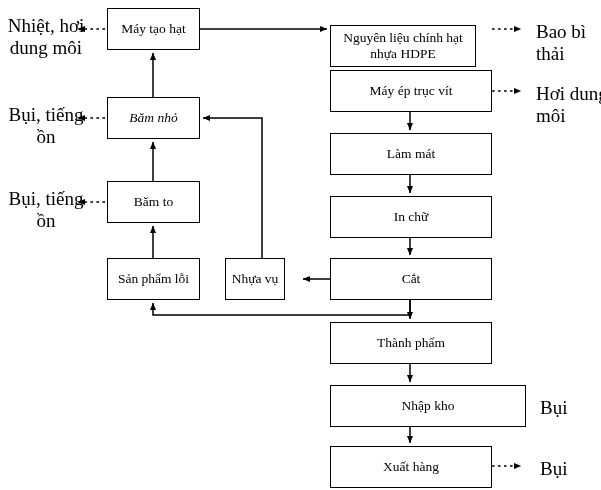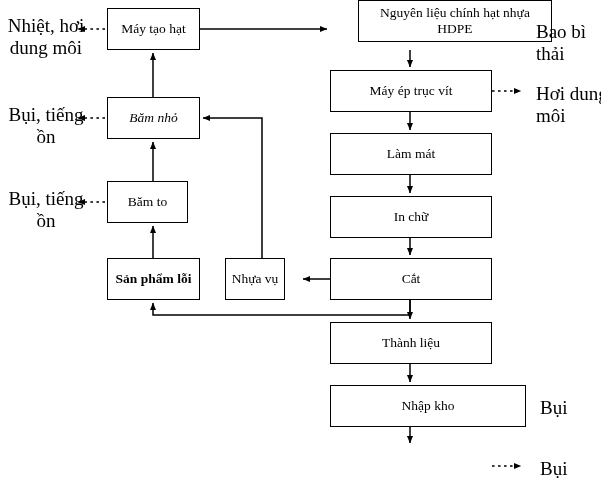--- a/index.html
+++ b/index.html
@@ -108,40 +108,41 @@
       <line x1="492" y1="405" x2="521" y2="405" marker-end="url(#arrow)"></line>
 
       <line x1="492" y1="466" x2="521" y2="466" marker-end="url(#arrow)"></line>
     </g>
   </svg>
 
   <div class="node" style="left:107px; top:8px; width:93px; height:42px;">Máy tạo hạt</div>
 
   <div class="node" style="left:107px; top:97px; width:93px; height:42px;font-style:italic;">Băm nhỏ</div>
 
-  <div class="node" style="left:107px; top:181px; width:81px; height:42px;">Băm to</div>
+  <div class="node" style="left:107px; top:181px; width:93px; height:42px;">Băm to</div>
 
-  <div class="node" style="left:107px; top:258px; width:93px; height:42px;font-weight:bold;">Sản phẩm lỗi</div>
+  <div class="node" style="left:107px; top:258px; width:93px; height:42px;">Sản phẩm lỗi</div>
 
   <div class="node" style="left:225px; top:258px; width:60px; height:42px;">Nhựa vụ</div>
 
-  <div class="node" style="left:330px; top:0; width:194px; height:42px;margin-left:28px;">Nguyên liệu chính hạt nhựa HDPE</div>
+  <div class="node" style="left:330px; top:25px; width:146px; height:42px;">Nguyên liệu chính hạt nhựa HDPE</div>
 
   <div class="node" style="left:330px; top:70px; width:162px; height:42px;">Máy ép trục vít</div>
 
   <div class="node" style="left:330px; top:133px; width:162px; height:42px;">Làm mát</div>
 
   <div class="node" style="left:330px; top:258px; width:162px; height:42px;">Cắt</div>
 
   <div class="node" style="left:330px; top:196px; width:162px; height:42px;">In chữ</div>
 
-  <div class="node" style="left:330px; top:322px; width:162px; height:42px;">Thành liệu</div>
+  <div class="node" style="left:330px; top:322px; width:162px; height:42px;">Thành phẩm</div>
 
   <div class="node" style="left:330px; top:385px; width:196px; height:42px;">Nhập kho</div>
 
+  <div class="node" style="left:330px; top:446px; width:162px; height:42px;">Xuất hàng</div>
 
   <div class="out-label" style="left:2px; top:15px; width:88px;">Nhiệt, hơi
 dung môi</div>
 
   <div class="out-label" style="left:2px; top:104px; width:88px;">Bụi, tiếng
 ồn</div>
 
   <div class="out-label" style="left:2px; top:188px; width:88px;">Bụi, tiếng
 ồn</div>
 

